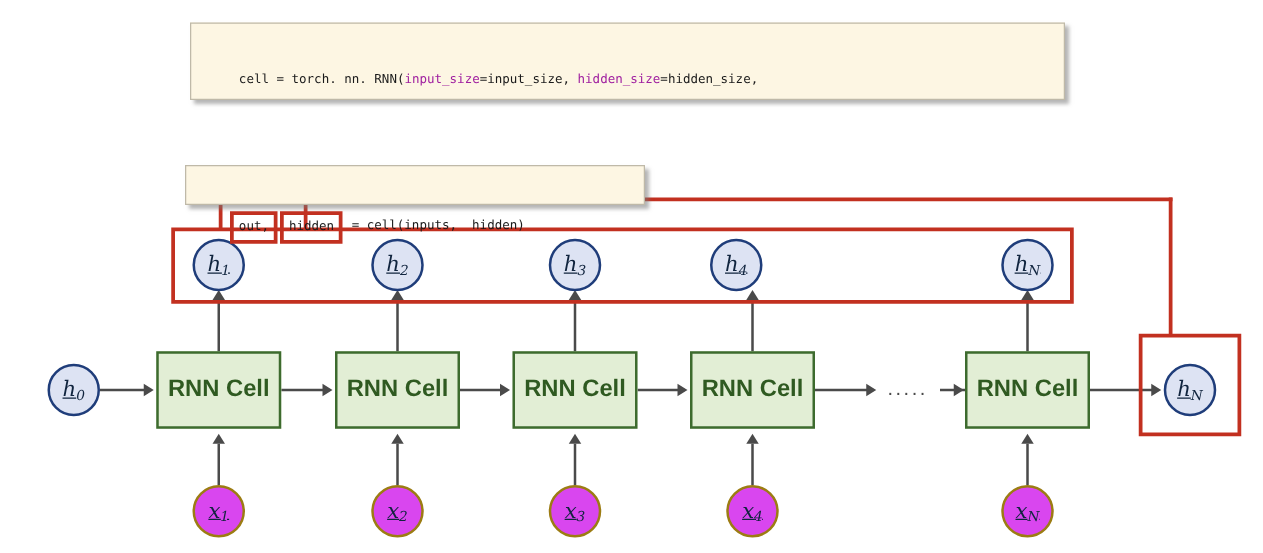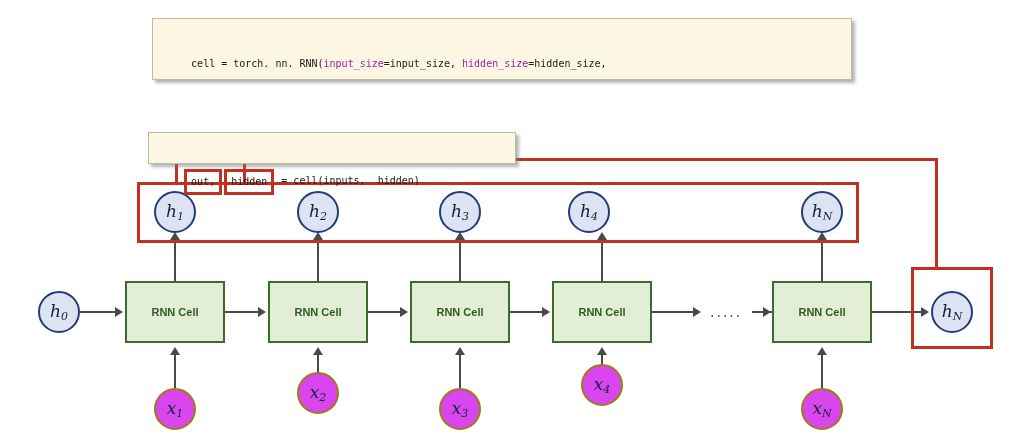--- a/index.html
+++ b/index.html
@@ -88,20 +88,21 @@
     border-radius: 50%;
     box-sizing: border-box;
     display: flex;
     align-items: center;
     justify-content: center;
     font-family: "DejaVu Serif", "Liberation Serif", serif;
     font-style: italic;
     font-size: 17px;
     color: #10243e;
     z-index: 20;
+    text-decoration: underline;
   }
   .node-h {
     width: 42px; height: 42px;
     background: #dde3f3;
     border: 2px solid #1f3d7a;
   }
   .node-x {
     width: 42px; height: 42px;
     background: #d946ef;
     border: 2px solid #9c7c13;
@@ -118,21 +119,21 @@
     width: 100px;
     height: 62px;
     background: #e2eed5;
     border: 2px solid #3d6b2e;
     box-sizing: border-box;
     display: flex;
     align-items: center;
     justify-content: center;
     font-family: "Liberation Sans", sans-serif;
     font-weight: bold;
-    font-size: 11px;
+    font-size: 19px;
     color: #2f5a21;
     z-index: 20;
   }
 
   
   .edge { position: absolute; background: #4a4a4a; z-index: 10; }
   .edge-v { width: 2px; }
   .edge-h { height: 2px; }
   .arrowhead-up {
     position: absolute;
@@ -221,27 +222,27 @@
     <span><i>h</i><sub>0</sub></span>
   </div>
 
   <div class="node node-h" style="left:931px; top:291px;">
     <span><i>h</i><sub><i>N</i></sub></span>
   </div>
 
   <div class="node node-x" style="left:154px; top:388px;">
     <span><i>x</i><sub>1</sub></span>
   </div>
-  <div class="node node-x" style="left:297px; top:372px;">
+  <div class="node node-x" style="left:297px; top:388px;">
     <span><i>x</i><sub>2</sub></span>
   </div>
   <div class="node node-x" style="left:439px; top:388px;">
     <span><i>x</i><sub>3</sub></span>
   </div>
-  <div class="node node-x" style="left:581px; top:364px;">
+  <div class="node node-x" style="left:581px; top:388px;">
     <span><i>x</i><sub>4</sub></span>
   </div>
   <div class="node node-x" style="left:801px; top:388px;text-align:center;">
     <span><i>x</i><sub><i>N</i></sub></span>
   </div>
 
   <div class="edge edge-v" style="left:174px; top:355px; height:33px;"></div>
   <div class="arrowhead-up" style="left:170px; top:347px;"></div>
 
   <div class="edge edge-v" style="left:317px; top:355px; height:33px;"></div>

